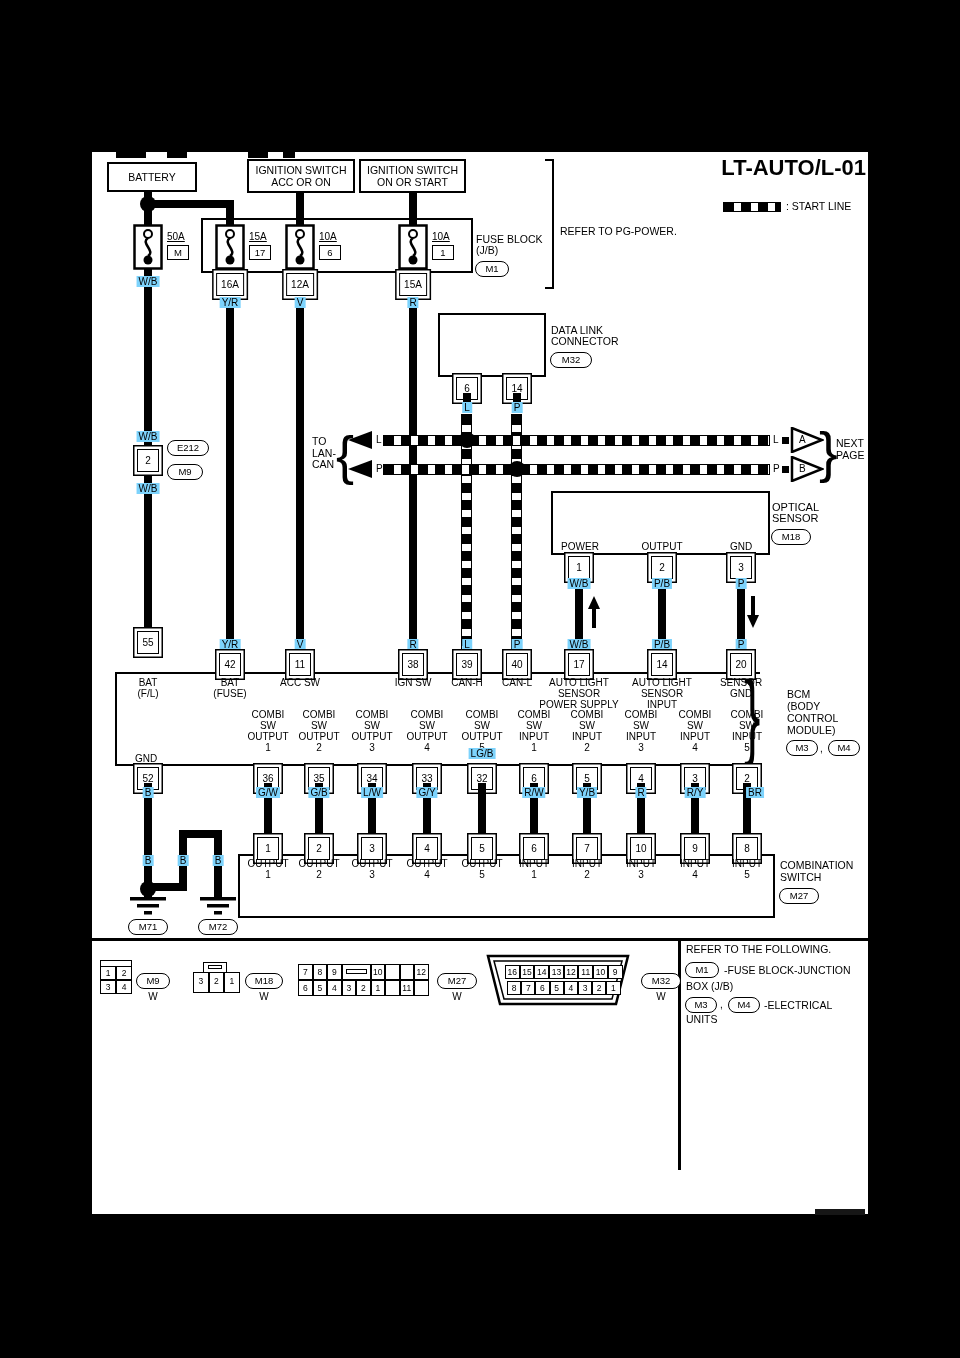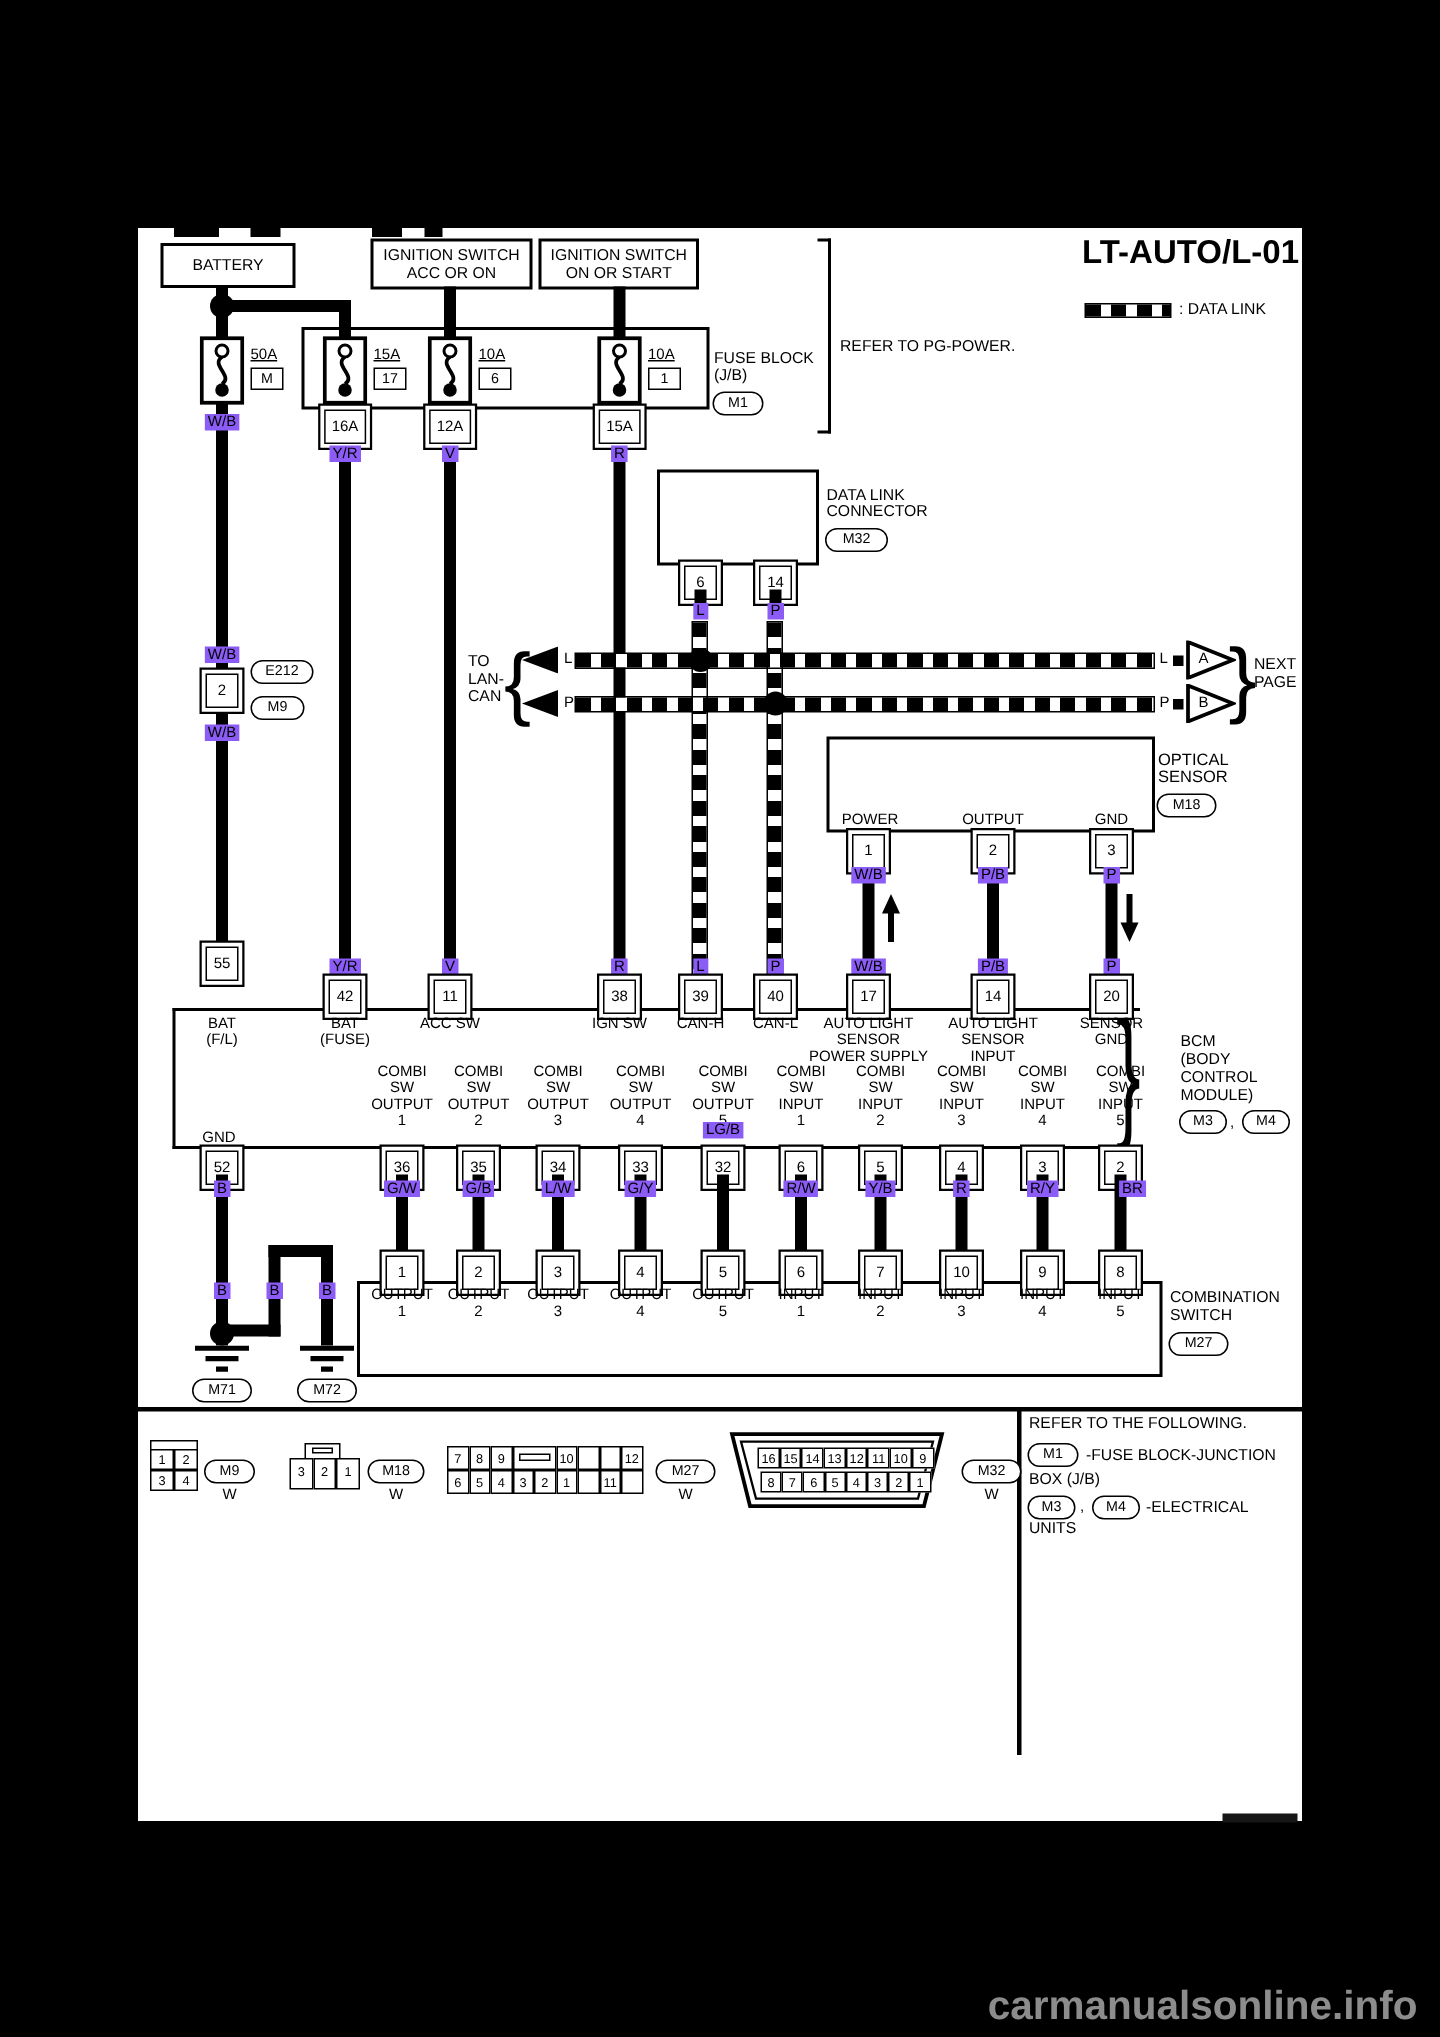--- a/index.html
+++ b/index.html
@@ -2,21 +2,21 @@
 <html><head>
 <meta charset="utf-8">
 <style>
 *{margin:0;padding:0;box-sizing:border-box}
 html,body{background:#000}
 #canvas{position:relative;width:960px;height:1358px;background:#000;overflow:hidden;font-family:"Liberation Sans",sans-serif;color:#000}
 #sheet{position:absolute;left:92px;top:152px;width:776px;height:1062px;background:#fff}
 .a{position:absolute}
 .t{position:absolute;font-size:10px;line-height:11px;white-space:pre}
 .tc{text-align:center;transform:translateX(-50%)}
-.wbg{background:#8b5cf6;padding:0 2px}
+.wbg{background:#7dd3fc;padding:0 2px}
 .box{position:absolute;border:2.5px solid #000;background:#fff;display:flex;align-items:center;justify-content:center;text-align:center;font-size:10.5px;line-height:12.5px;white-space:pre}
 .obox{position:absolute;border:2.5px solid #000;background:#fff}
 .wv{position:absolute;width:8px;background:#000}
 .wh{position:absolute;height:8px;background:#000}
 .dot{position:absolute;width:16px;height:16px;border-radius:50%;background:#000}
 .dlh{position:absolute;height:11px;border:1.5px solid #000;background:repeating-linear-gradient(90deg,#000 0 10px,#fff 10px 17px)}
 .dlv{position:absolute;width:11px;border:1.5px solid #000;background:repeating-linear-gradient(180deg,#000 0 10px,#fff 10px 17px)}
 .pin{position:absolute;transform:translateX(-50%);border:1.5px solid #000;background:#fff;font-size:10px;line-height:13px;padding:4px 4px;min-width:22px;text-align:center;box-shadow:0 0 0 2.5px #fff,0 0 0 4px #000}
 .oval{position:absolute;border:1.5px solid #000;border-radius:9px;background:#fff;font-size:9.5px;line-height:13.5px;padding:0 4px;text-align:center;white-space:nowrap}
 .idbox{position:absolute;border:1.5px solid #000;font-size:9.5px;line-height:13px;width:22px;text-align:center;background:#fff}
@@ -32,21 +32,21 @@
 <div id="canvas">
   <div id="sheet"></div>
 
   <div class="mark" style="left:116px;top:152px;width:30px;height:6px"></div>
   <div class="mark" style="left:167px;top:152px;width:20px;height:6px"></div>
   <div class="mark" style="left:248px;top:152px;width:20px;height:6px"></div>
   <div class="mark" style="left:283px;top:152px;width:12px;height:6px"></div>
 
   <div class="t" style="left:700px;top:156px;width:166px;text-align:right;font-size:22px;line-height:24px;font-weight:bold">LT-AUTO/L-01</div>
   <div class="dlh" style="left:723px;top:202px;width:58px;height:10px"></div>
-  <div class="t" style="left:786px;top:201px;font-size:10.5px">: DATA LINK</div>
+  <div class="t" style="left:786px;top:201px;font-size:10.5px">: START LINE</div>
   <div class="t" style="left:560px;top:226px;font-size:10.5px">REFER TO PG-POWER.</div>
   <div class="a" style="left:545px;top:159px;width:9px;height:130px;border-top:2.5px solid #000;border-right:2.5px solid #000;border-bottom:2.5px solid #000"></div>
 
   <div class="box" style="left:107px;top:162px;width:90px;height:30px">BATTERY</div>
   <div class="box" style="left:247px;top:159px;width:108px;height:34px">IGNITION SWITCH
 ACC OR ON</div>
   <div class="box" style="left:359px;top:159px;width:107px;height:34px">IGNITION SWITCH
 ON OR START</div>
 
   <div class="obox" style="left:201px;top:218px;width:272px;height:55px;border-width:2px"></div>
@@ -449,14 +449,13 @@
   <div class="oval" style="left:685px;top:962px;width:34px">M1</div>
   <div class="t" style="left:724px;top:965px;font-size:10.5px">-FUSE BLOCK-JUNCTION</div>
   <div class="t" style="left:686px;top:981px;font-size:10.5px">BOX (J/B)</div>
   <div class="oval" style="left:685px;top:997px;width:32px">M3</div>
   <div class="t" style="left:720px;top:999px">,</div>
   <div class="oval" style="left:728px;top:997px;width:32px">M4</div>
   <div class="t" style="left:764px;top:1000px;font-size:10.5px">-ELECTRICAL</div>
   <div class="t" style="left:686px;top:1014px;font-size:10.5px">UNITS</div>
 
   <div class="mark" style="left:815px;top:1209px;width:50px;height:6px;background:#161616"></div>
-  <div class="t" style="left:600px;top:1322px;width:345px;text-align:right;font-size:27px;line-height:30px;font-weight:bold;color:#8c8c8c">carmanualsonline.info</div>
 </div>
 
 </body></html>

